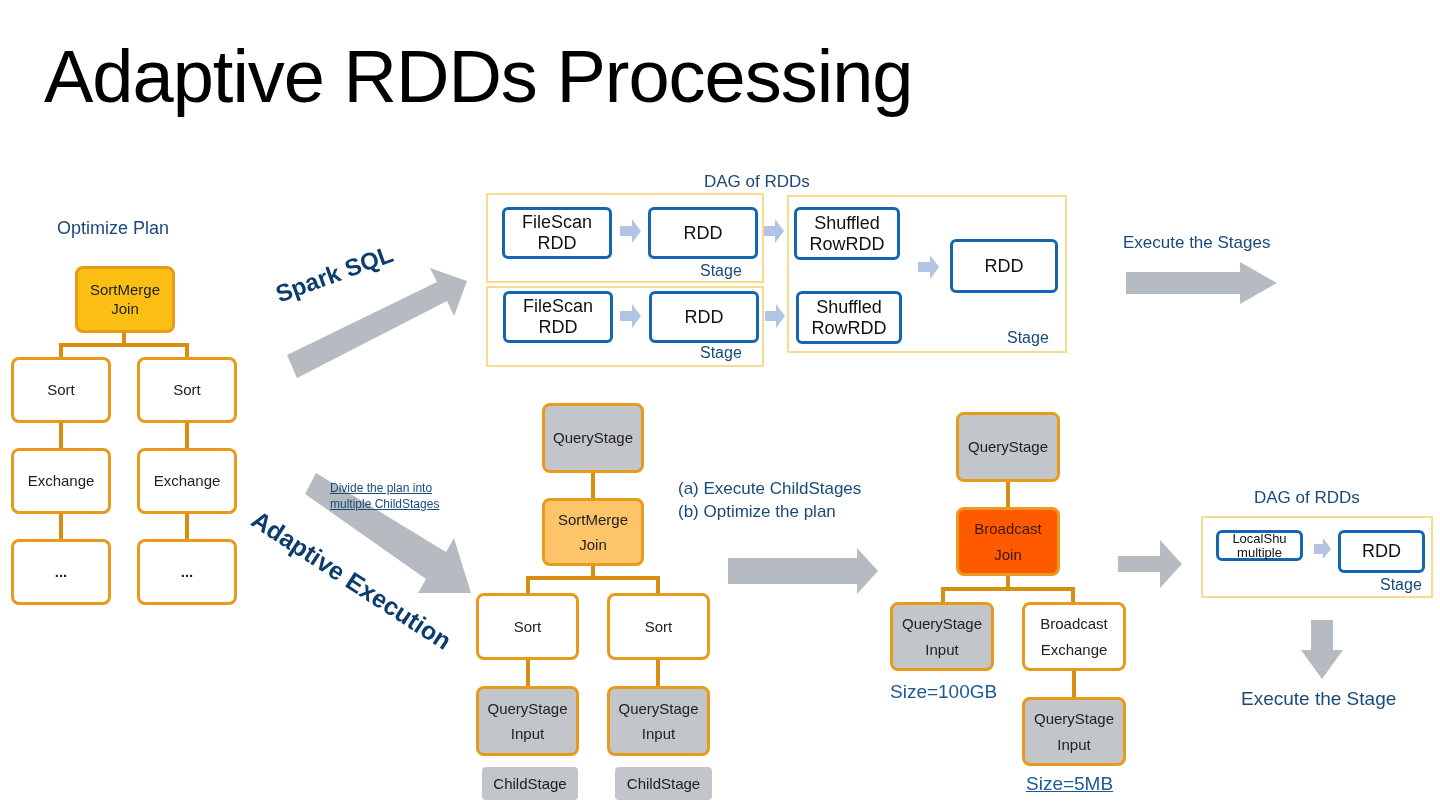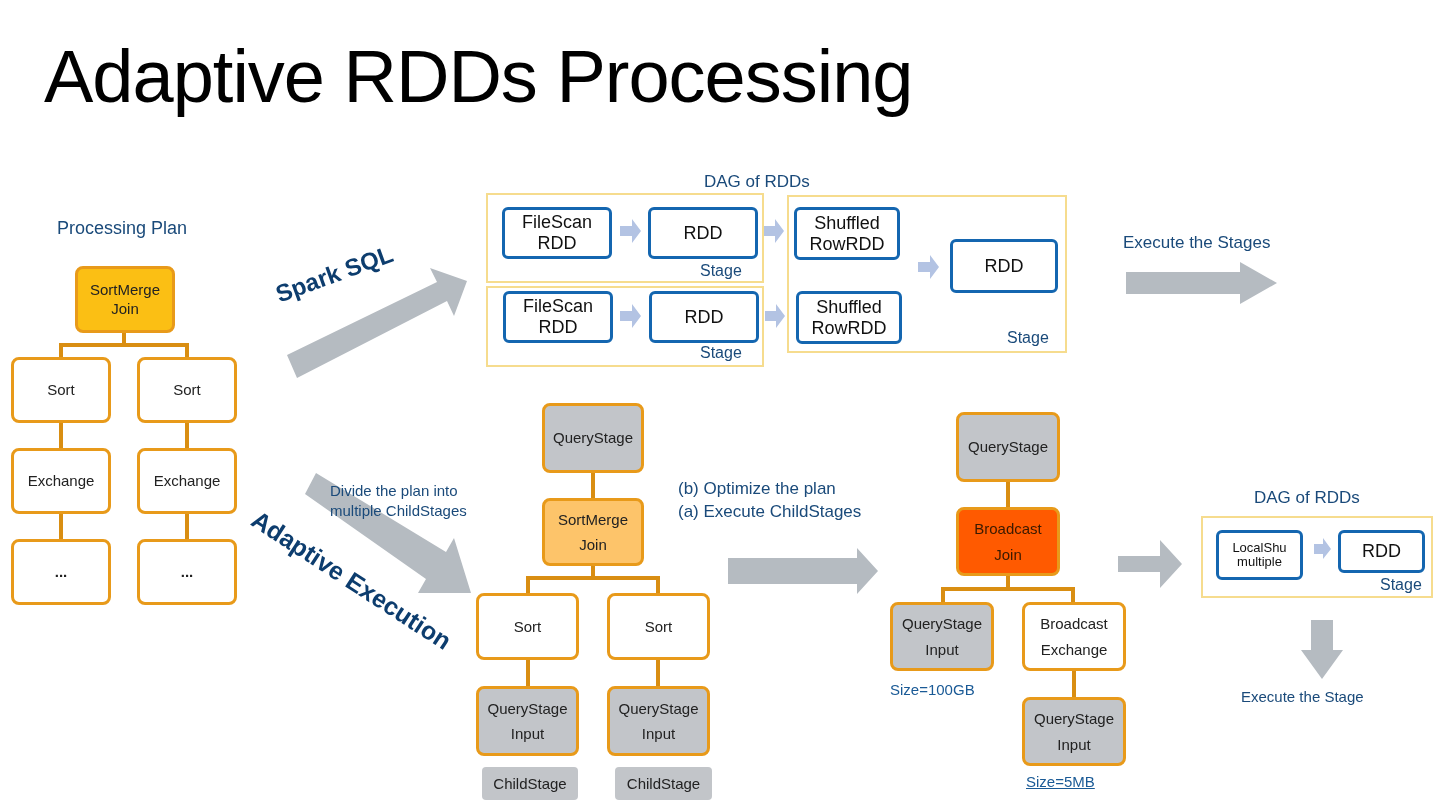--- a/index.html
+++ b/index.html
@@ -19,21 +19,21 @@
   .chip { position: absolute; background: #c2c5c9; border-radius: 4px; font-size: 15px; color: #222;
           display: flex; align-items: center; justify-content: center; }
   .rdd { position: absolute; box-sizing: border-box; border: 3.5px solid #1466b0; border-radius: 6px;
          background: #fff; display: flex; flex-direction: column; align-items: center; justify-content: center;
          text-align: center; font-size: 18px; line-height: 1.15; color: #111; }
   .stagebox { position: absolute; box-sizing: border-box; border: 2px solid #f6dc8e; }
   .stage-lbl { position: absolute; color: #1a4a7a; font-size: 16px; }
   .line { position: absolute; background: #d98e12; }
   .rotated { position: absolute; color: #0d3d6e; font-weight: bold; white-space: nowrap; transform-origin: left top; }
   svg.arrows { position: absolute; left: 0; top: 0; }
-  .size { position: absolute; color: #1a5a96; font-size: 15px; }
+  .size { position: absolute; color: #1a5a96; font-size: 19px; }
 </style>
 </head>
 <body>
 
 <svg class="arrows" width="1440" height="810">
 
   <polygon fill="#b5bbc1" points="287,355 437,282 430,268 467,281 454,316 447,301 297,378"></polygon>
 
   <polygon fill="#b5bbc1" points="316,473 446,552 454,538 471,593 418,593 426,579 305,494"></polygon>
 
@@ -48,21 +48,21 @@
   <polygon fill="#b3c3e3" points="620,226 632,226 632,219 641,231 632,243 632,236 620,236"></polygon>
   <polygon fill="#b3c3e3" points="764,226 775,226 775,219 784,231 775,243 775,236 764,236"></polygon>
   <polygon fill="#b3c3e3" points="620,311 632,311 632,304 641,316 632,328 632,321 620,321"></polygon>
   <polygon fill="#b3c3e3" points="765,311 776,311 776,304 785,316 776,328 776,321 765,321"></polygon>
   <polygon fill="#b3c3e3" points="918,262 930,262 930,255 939,267 930,279 930,272 918,272"></polygon>
   <polygon fill="#b3c3e3" points="1314,544 1323,544 1323,538 1331,549 1323,559 1323,554 1314,554"></polygon>
 </svg>
 
 <div id="title" class="abs">Adaptive RDDs Processing</div>
 
-<div class="lbl" style="left:57px;top:218px;">Processing Plan</div>
+<div class="lbl" style="left:57px;top:218px;">Optimize Plan</div>
 <div class="node gold" style="left:75px;top:266px;width:100px;height:67px;line-height:1.25;">
   <span>SortMerge</span>
   <span>Join</span>
 </div>
 <div class="line" style="left:122px;top:333px;width:4px;height:12px;"></div>
 <div class="line" style="left:59px;top:343px;width:130px;height:4px;"></div>
 <div class="line" style="left:59px;top:343px;width:4px;height:15px;"></div>
 <div class="line" style="left:185px;top:343px;width:4px;height:15px;"></div>
 
 <div class="node" style="left:11px;top:357px;width:100px;height:66px;">Sort</div>
@@ -104,21 +104,21 @@
 <div class="rdd" style="left:796px;top:291px;width:106px;height:53px;">
   <span>Shuffled</span>
   <span>RowRDD</span>
 </div>
 <div class="rdd" style="left:950px;top:239px;width:108px;height:54px;">RDD</div>
 <div class="stage-lbl" style="left:1007px;top:329px;">Stage</div>
 
 <div class="lbl" style="left:1123px;top:233px;font-size:17px;">Execute the Stages</div>
 
 <div class="rotated" style="left:262px;top:505px;font-size:25px;transform:rotate(33deg);">Adaptive Execution</div>
-<div class="lbl" style="left:330px;top:481px;font-size:15px;line-height:1.3;">
+<div class="lbl" style="left:330px;top:481px;font-size:12px;line-height:1.3;text-decoration:underline;">
   <div>Divide the plan into</div>
   <div>multiple ChildStages</div>
 </div>
 
 <div class="node grey" style="left:542px;top:403px;width:102px;height:70px;">QueryStage</div>
 <div class="line" style="left:591px;top:473px;width:4px;height:26px;"></div>
 <div class="node lightgold" style="left:542px;top:498px;width:102px;height:68px;">
   <span>SortMerge</span>
   <span>Join</span>
 </div>
@@ -135,22 +135,22 @@
   <span>Input</span>
 </div>
 <div class="node grey" style="left:607px;top:686px;width:103px;height:70px;">
   <span>QueryStage</span>
   <span>Input</span>
 </div>
 <div class="chip" style="left:482px;top:767px;width:96px;height:33px;">ChildStage</div>
 <div class="chip" style="left:615px;top:767px;width:97px;height:33px;">ChildStage</div>
 
 <div class="lbl" style="left:678px;top:478px;font-size:17px;line-height:1.35;">
+  <div>(a) Execute ChildStages</div>
   <div>(b) Optimize the plan</div>
-  <div>(a) Execute ChildStages</div>
 </div>
 
 <div class="node grey" style="left:956px;top:412px;width:104px;height:70px;">QueryStage</div>
 <div class="line" style="left:1006px;top:482px;width:4px;height:26px;"></div>
 <div class="node orange" style="left:956px;top:507px;width:104px;height:69px;">
   <span>Broadcast</span>
   <span>Join</span>
 </div>
 <div class="line" style="left:1006px;top:576px;width:4px;height:12px;"></div>
 <div class="line" style="left:941px;top:587px;width:134px;height:4px;"></div>
@@ -167,19 +167,19 @@
 </div>
 <div class="line" style="left:1072px;top:671px;width:4px;height:27px;"></div>
 <div class="node grey" style="left:1022px;top:697px;width:104px;height:69px;">
   <span>QueryStage</span>
   <span>Input</span>
 </div>
 <div class="size" style="left:1026px;top:773px;text-decoration:underline;">Size=5MB</div>
 
 <div class="lbl" style="left:1254px;top:488px;font-size:17px;">DAG of RDDs</div>
 <div class="stagebox" style="left:1201px;top:516px;width:232px;height:82px;"></div>
-<div class="rdd" style="left:1216px;top:530px;width:87px;height:50px;font-size:13px;line-height:1.05;">
+<div class="rdd" style="left:1216px;top:530px;width:87px;height:31px;font-size:13px;line-height:1.05;">
   <span>LocalShu</span>
   <span>multiple</span>
 </div>
 <div class="rdd" style="left:1338px;top:530px;width:87px;height:43px;">RDD</div>
 <div class="stage-lbl" style="left:1380px;top:576px;">Stage</div>
-<div class="lbl" style="left:1241px;top:688px;font-size:15px;">Execute the Stage</div>
+<div class="lbl" style="left:1241px;top:688px;font-size:19px;">Execute the Stage</div>
 
 </body></html>

